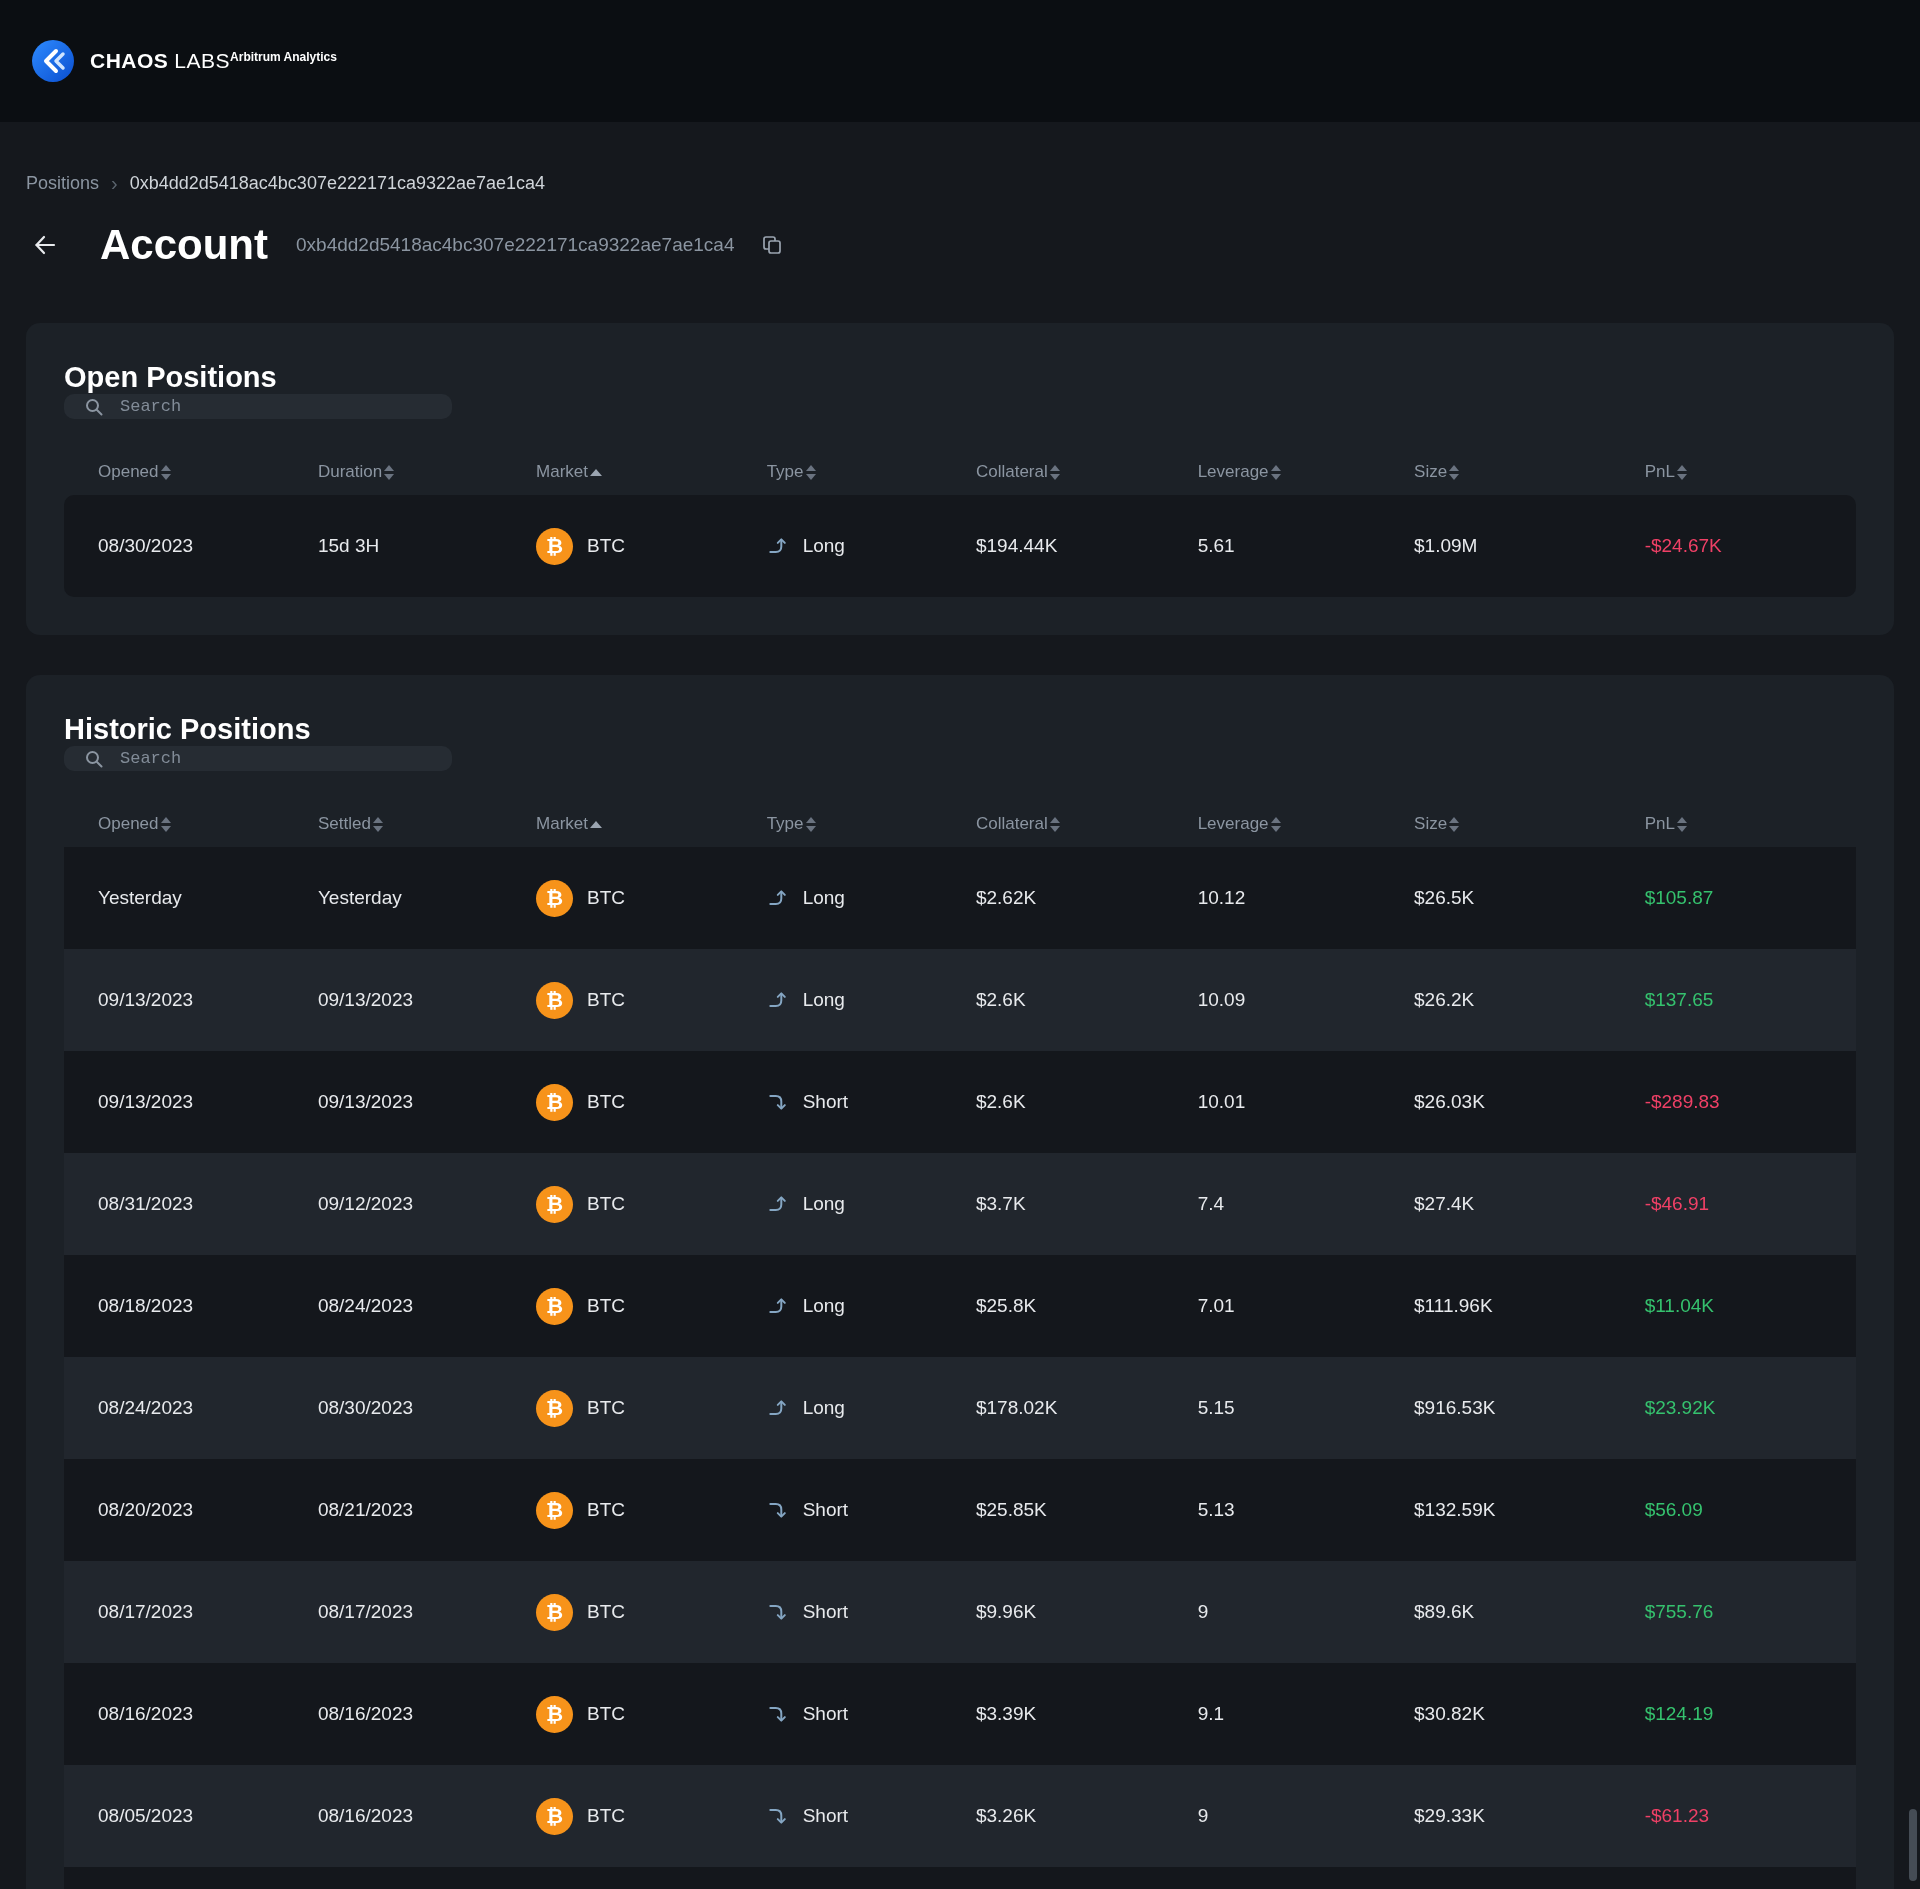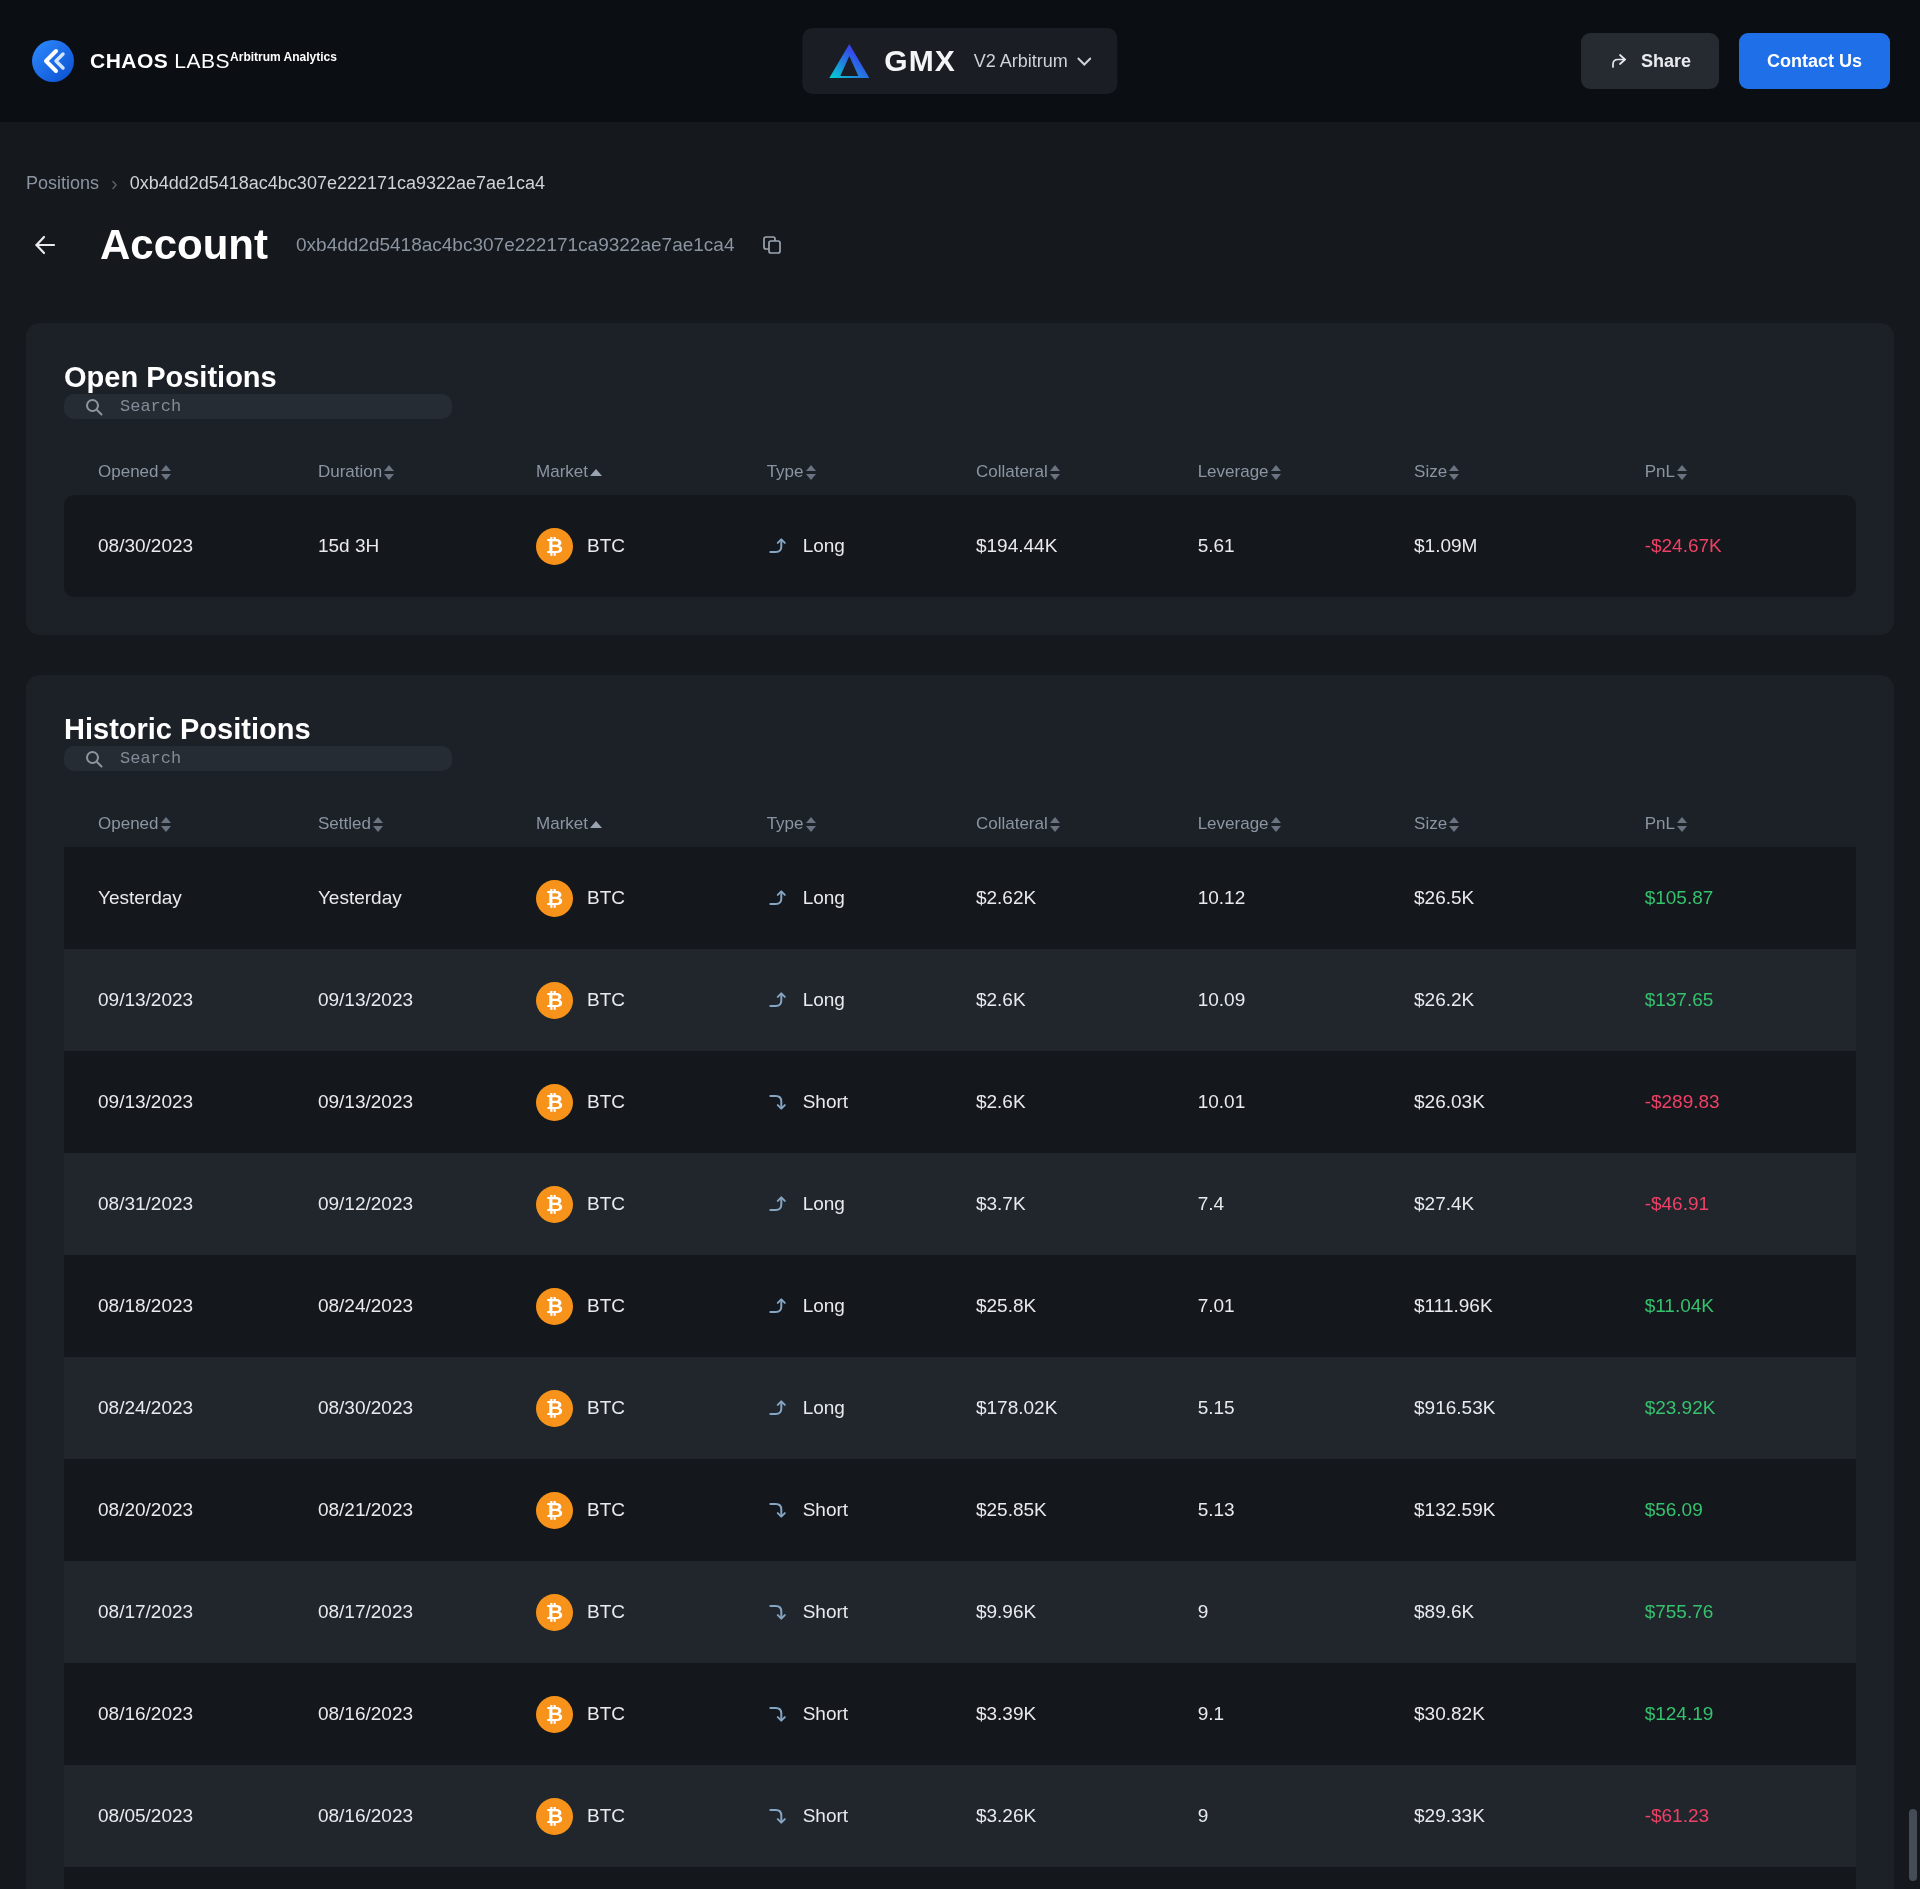--- a/index.html
+++ b/index.html
@@ -122,58 +122,21 @@
         <path d="M26 13 L16 23 L26 33" stroke="#ffffff" stroke-width="4" fill="none" stroke-linecap="round" stroke-linejoin="round"></path>
         <path d="M33 16 L26 23 L33 30" stroke="#cfe4ff" stroke-width="3.5" fill="none" stroke-linecap="round" stroke-linejoin="round"></path>
       </svg>
     </span>
     <div class="brand-text" data-name="brand-text">
       <span class="brand-name" data-name="brand-name"><span class="b" data-name="brand-name-bold">CHAOS</span><span class="l" data-name="brand-name-light">LABS</span></span>
       <span class="brand-sub" data-name="brand-subtitle">Arbitrum Analytics</span>
     </div>
   </div>
 
-  <div class="protocol-pill" data-name="protocol-selector">
-    <span data-name="gmx-logo-icon" style="display:flex;">
-      <svg width="42" height="36" viewBox="0 0 42 36">
-        <defs>
-          <linearGradient id="gmxg" x1="0" y1="1" x2="1" y2="0">
-            <stop offset="0" stop-color="#03d1cf"></stop>
-              <stop offset="1" stop-color="#4e09f8"></stop>
-          </linearGradient>
-        </defs>
-        <path d="M21 1 L41 35 H1 Z" fill="url(#gmxg)"></path>
-        <path d="M21 13 L30 33 H12 Z" fill="#1a1e24"></path>
-      </svg>
-    </span>
-    <span class="protocol-name" data-name="protocol-name">GMX</span>
-    <span class="protocol-version" data-name="protocol-version">
-      <span data-name="protocol-version-label">V2 Arbitrum</span>
-      <span data-name="chevron-down-icon" style="display:flex;">
-        <svg width="14" height="9" viewBox="0 0 14 9" fill="none" stroke="#ced3d9" stroke-width="2" stroke-linecap="round">
-            <path d="M1 1.5 L7 7.5 L13 1.5"></path>
-          </svg>
-      </span>
-    </span>
-  </div>
-
-  <div class="actions" data-name="topbar-actions">
-    <button class="btn share" data-name="share-button">
-      <span data-name="share-icon" style="display:flex;">
-        <svg width="20" height="20" viewBox="0 0 20 20" fill="none" stroke="#e8eaed" stroke-width="1.7" stroke-linecap="round" stroke-linejoin="round">
-          <path d="M11 4 L16 8.5 L11 13"></path>
-          <path d="M16 8.5 H9 Q4 8.5 4 13.5 V16"></path>
-        </svg>
-      </span>
-      <span data-name="share-button-label">Share</span>
-    </button>
-    <button class="btn contact" data-name="contact-us-button">
-      <span data-name="contact-us-label">Contact Us</span>
-    </button>
-  </div>
+
 </header>
 
 <main data-name="main-content">
 
   <nav class="breadcrumb" data-name="breadcrumb">
     <span class="root" data-name="breadcrumb-positions-link">Positions</span>
     <span class="sep" data-name="breadcrumb-separator-icon">›</span>
     <span class="cur" data-name="breadcrumb-current-address">0xb4dd2d5418ac4bc307e222171ca9322ae7ae1ca4</span>
   </nav>
 

